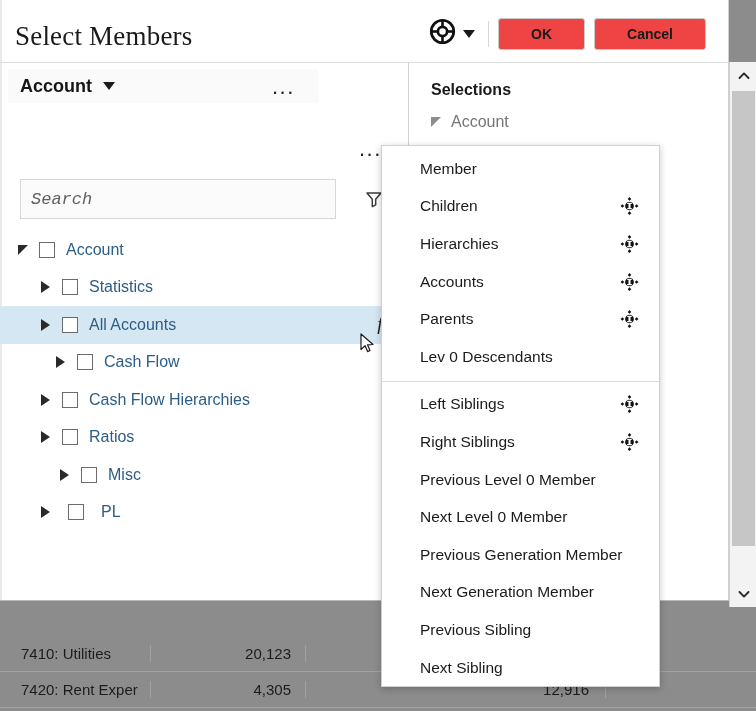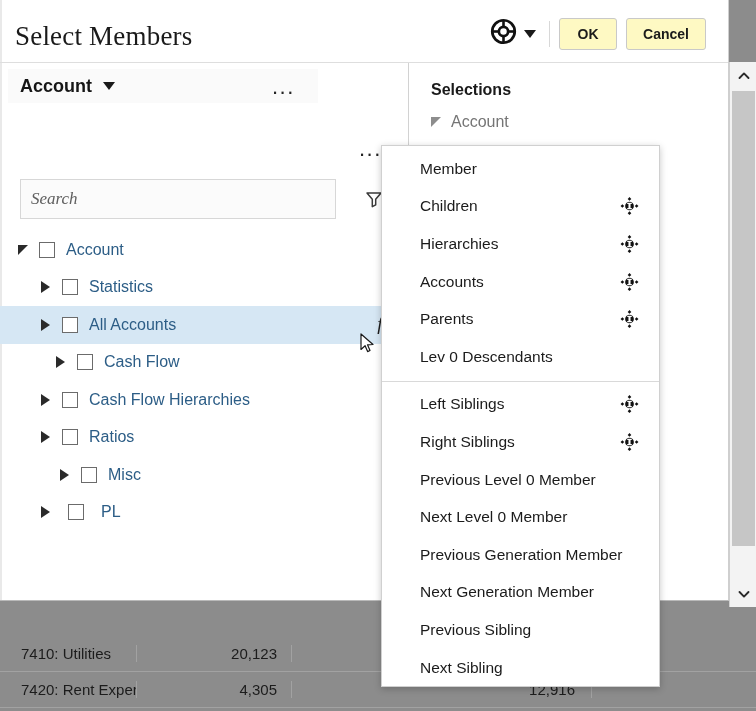--- a/index.html
+++ b/index.html
@@ -34,21 +34,21 @@
   }
   .sheet-row {
     display: flex;
     height: 36px;
     align-items: center;
     border-bottom: 1px solid #a2a2a2;
     color: #1c1c1c;
     font-size: 15px;
   }
   .sheet-cell-label {
-    width: 137px;
+    width: 151px;
     padding-left: 21px;
     border-right: 1px solid #a2a2a2;
     white-space: nowrap;
     overflow: hidden;
   }
   .sheet-cell-num {
     width: 155px;
     padding-right: 14px;
     text-align: right;
     border-right: 1px solid #a2a2a2;
@@ -112,22 +112,22 @@
   }
   .vsep {
     width: 1px;
     height: 26px;
     background: #d8d8d8;
     margin: 0 9px 0 5px;
   }
   .btn {
     min-width: 58px;
     height: 32px;
-    padding: 0 16px;
-    background: #fef9c3;
+    padding: 0 32px;
+    background: #ef4444;
     border: 1px solid #c9c9c9;
     border-radius: 3px;
     font-family: "Liberation Sans", sans-serif;
     font-size: 14px;
     font-weight: bold;
     color: #1b1b1b;
     cursor: pointer;
   }
   .btn + .btn { margin-left: 9px; }
 
@@ -193,21 +193,21 @@
     height: 40px;
     display: flex;
     align-items: center;
   }
   .search-input {
     width: 316px;
     height: 40px;
     border: 1px solid #d7d7d7;
     background: #fbfbfb;
     padding: 0 10px;
-    font-family: Liberation Serif, serif;
+    font-family: Liberation Mono, monospace;
     font-style: italic;
     font-size: 17px;
     color: #555;
     outline: none;
   }
   .search-input::placeholder {
     color: #606060;
     font-style: italic;
   }
   .filter-icon {

